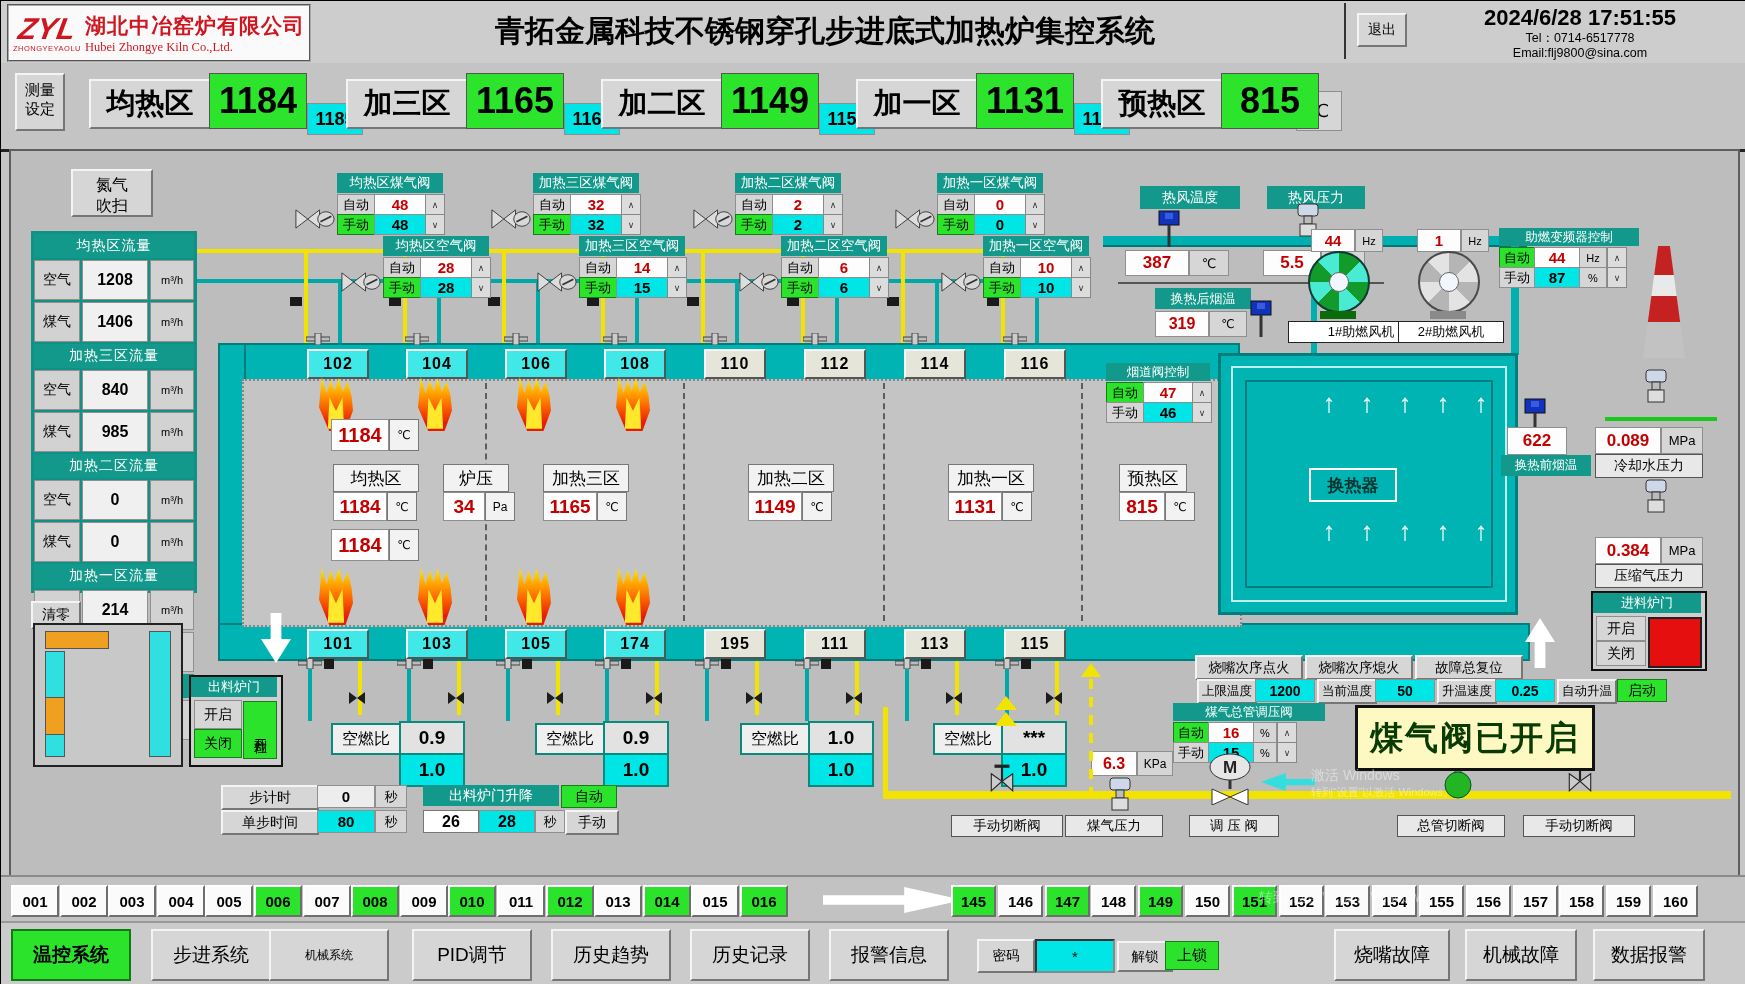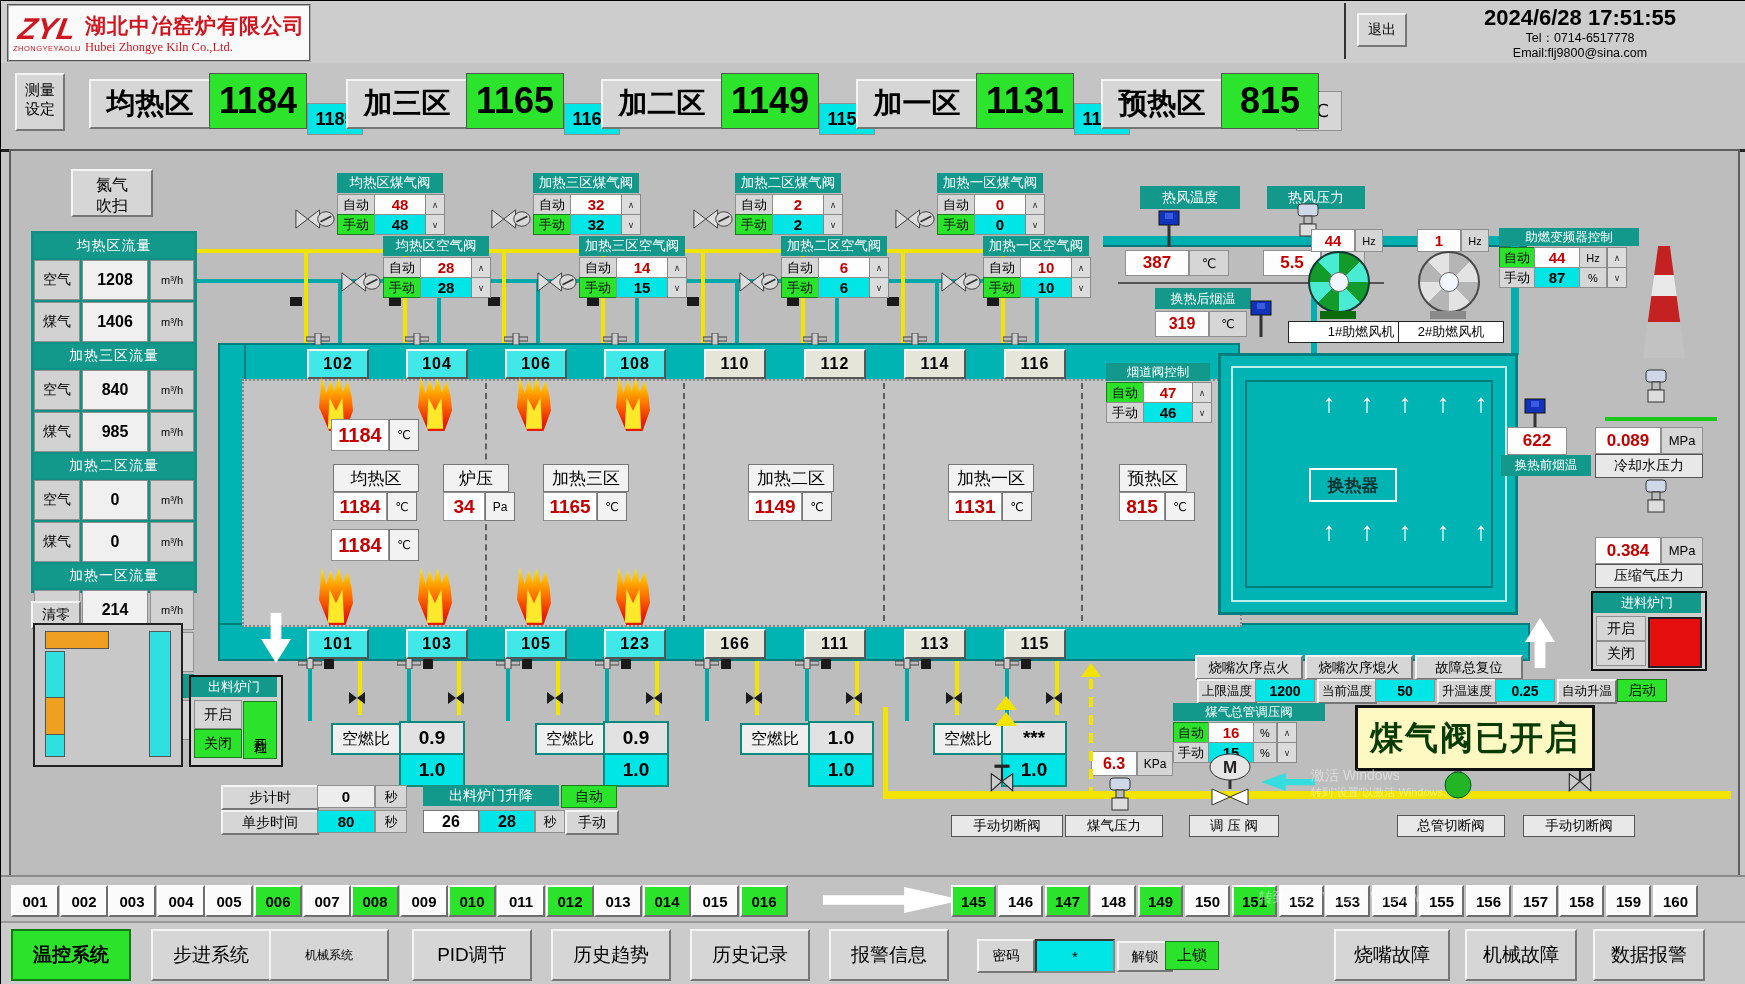--- a/index.html
+++ b/index.html
@@ -49,20 +49,21 @@
     <div class="abs" style="left:6px;top:3px;width:300px;height:54px;background:#fafafa;border:2px groove #aaa;display:flex;align-items:center;">
       <div style="width:76px;text-align:center;">
         <div style="color:#cf1620;font-weight:bold;font-style:italic;font-size:30px;line-height:30px;transform:skewX(-10deg);">ZYL</div>
         <div style="color:#cf1620;font-size:7.5px;letter-spacing:0.5px;">ZHONGYEYAOLU</div>
       </div>
       <div style="flex:1;">
         <div style="color:#cf1620;font-weight:bold;font-size:21px;letter-spacing:1px;">湖北中冶窑炉有限公司</div>
         <div style="color:#cf1620;font-size:12.5px;font-family:'Liberation Serif',serif;">Hubei Zhongye Kiln Co.,Ltd.</div>
       </div>
     </div>
+    <div class="abs fx" style="left:312px;top:0;width:1024px;height:60px;font-size:30px;font-weight:bold;color:#000;">青拓金属科技不锈钢穿孔步进底式加热炉集控系统</div>
     <div class="abs" style="left:1343px;top:2px;width:2px;height:56px;background:#333;"></div>
     <div class="abs fx b3" style="left:1356px;top:12px;width:46px;height:30px;font-size:14px;">退出</div>
     <div class="abs fx" style="left:1420px;top:4px;width:318px;height:26px;font-size:22px;font-weight:bold;">2024/6/28  17:51:55</div>
     <div class="abs fx" style="left:1420px;top:31px;width:318px;height:13px;font-size:12.5px;">Tel：0714-6517778</div>
     <div class="abs fx" style="left:1420px;top:45px;width:318px;height:13px;font-size:12.5px;">Email:flj9800@sina.com</div>
   </div>
 
   <div class="abs" id="tempbar" style="left:0;top:62px;width:1745px;height:86px;background:#c4c4c4;border-bottom:3px solid #222;">
     <div class="abs b3" style="left:14px;top:10px;width:50px;height:58px;text-align:center;font-size:15px;padding-top:6px;box-sizing:border-box;">
       <div>测量</div>
@@ -231,36 +232,36 @@
       <div class="abs" style="left: 594px; top: 504px; width: 4px; height: 66px; background: rgb(0, 168, 168);"></div>
       <div class="abs" style="left: 644px; top: 510px; width: 4px; height: 54px; background: rgb(242, 228, 0);"></div>
       <div class="abs" style="left: 584px; top: 504px; width: 24px; height: 12px;"><svg viewBox="0 0 24 12" width="24" height="12">
           <rect x="0" y="4" width="24" height="4" fill="#bbb" stroke="#444"></rect>
           <rect x="9" y="0" width="6" height="12" fill="#ccc" stroke="#444"></rect>
         </svg></div>
       <div class="abs" style="left: 610px; top: 508px; width: 10px; height: 10px; background: rgb(26, 26, 26);"></div>
       <div class="abs" style="left: 634px; top: 540px; width: 18px; height: 14px;"><svg viewBox="0 0 18 14" width="18" height="14">
           <path d="M1 1 L9 7 L1 13 Z M17 1 L9 7 L17 13 Z" fill="#1c1c1c"></path>
         </svg></div>
-      <div class="fx burner burnerLit abs" style="left: 593px; top: 478px; width: 58px; height: 26px;">123</div>
+      <div class="fx burner burnerLit abs" style="left: 593px; top: 478px; width: 58px; height: 26px;">174</div>
       <div class="flame abs" style="left: 605px; top: 416px; width: 34px; height: 58px;">
         <div class="o"></div>
         <div class="i"></div>
       </div>
       <div class="abs" style="left: 694px; top: 504px; width: 4px; height: 66px; background: rgb(0, 168, 168);"></div>
       <div class="abs" style="left: 744px; top: 510px; width: 4px; height: 54px; background: rgb(242, 228, 0);"></div>
       <div class="abs" style="left: 684px; top: 504px; width: 24px; height: 12px;"><svg viewBox="0 0 24 12" width="24" height="12">
           <rect x="0" y="4" width="24" height="4" fill="#bbb" stroke="#444"></rect>
           <rect x="9" y="0" width="6" height="12" fill="#ccc" stroke="#444"></rect>
         </svg></div>
       <div class="abs" style="left: 710px; top: 508px; width: 10px; height: 10px; background: rgb(26, 26, 26);"></div>
       <div class="abs" style="left: 734px; top: 540px; width: 18px; height: 14px;"><svg viewBox="0 0 18 14" width="18" height="14">
           <path d="M1 1 L9 7 L1 13 Z M17 1 L9 7 L17 13 Z" fill="#1c1c1c"></path>
         </svg></div>
-      <div class="fx burner burnerOff abs" style="left: 693px; top: 478px; width: 58px; height: 26px;">166</div>
+      <div class="fx burner burnerOff abs" style="left: 693px; top: 478px; width: 58px; height: 26px;">195</div>
       <div class="abs" style="left: 794px; top: 504px; width: 4px; height: 66px; background: rgb(0, 168, 168);"></div>
       <div class="abs" style="left: 844px; top: 510px; width: 4px; height: 54px; background: rgb(242, 228, 0);"></div>
       <div class="abs" style="left: 784px; top: 504px; width: 24px; height: 12px;"><svg viewBox="0 0 24 12" width="24" height="12">
           <rect x="0" y="4" width="24" height="4" fill="#bbb" stroke="#444"></rect>
           <rect x="9" y="0" width="6" height="12" fill="#ccc" stroke="#444"></rect>
         </svg></div>
       <div class="abs" style="left: 810px; top: 508px; width: 10px; height: 10px; background: rgb(26, 26, 26);"></div>
       <div class="abs" style="left: 834px; top: 540px; width: 18px; height: 14px;"><svg viewBox="0 0 18 14" width="18" height="14">
           <path d="M1 1 L9 7 L1 13 Z M17 1 L9 7 L17 13 Z" fill="#1c1c1c"></path>
         </svg></div>

